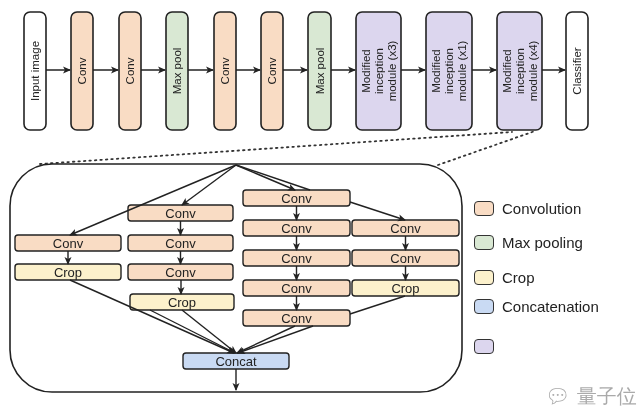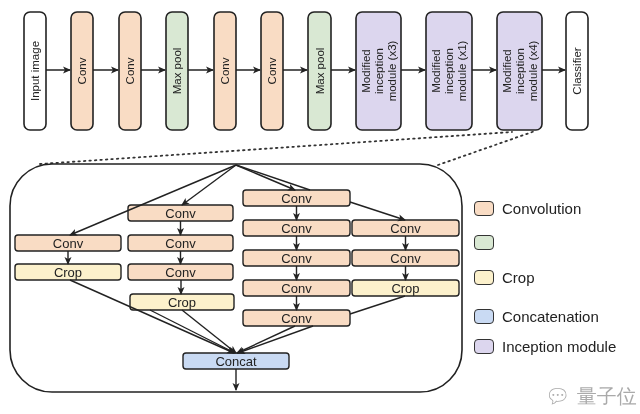--- a/index.html
+++ b/index.html
@@ -174,30 +174,30 @@
     </g>
 </svg>
 
 <div class="legend" id="legend">
     <div class="legend-item" style="top: 0px;">
       <span class="swatch" style="background: rgb(249, 220, 196);"></span>
       <span class="legend-label">Convolution</span>
     </div>
     <div class="legend-item" style="top: 34.5px;">
       <span class="swatch" style="background: rgb(217, 232, 211);"></span>
+      <span class="legend-label">Max pooling</span>
     </div>
     <div class="legend-item" style="top: 69px;">
       <span class="swatch" style="background: rgb(252, 241, 204);"></span>
       <span class="legend-label">Crop</span>
     </div>
-    <div class="legend-item" style="top: 108px;">
+    <div class="legend-item" style="top: 98px;">
       <span class="swatch" style="background: rgb(201, 218, 243);"></span>
       <span class="legend-label">Concatenation</span>
     </div>
     <div class="legend-item" style="top: 138px;">
       <span class="swatch" style="background: rgb(220, 214, 238);"></span>
-      <span class="legend-label">Inception module</span>
     </div>
   </div>
 
 <div class="watermark">
   <span>💬︎ </span><span>量子位</span>
 </div>
 
 </body></html>

